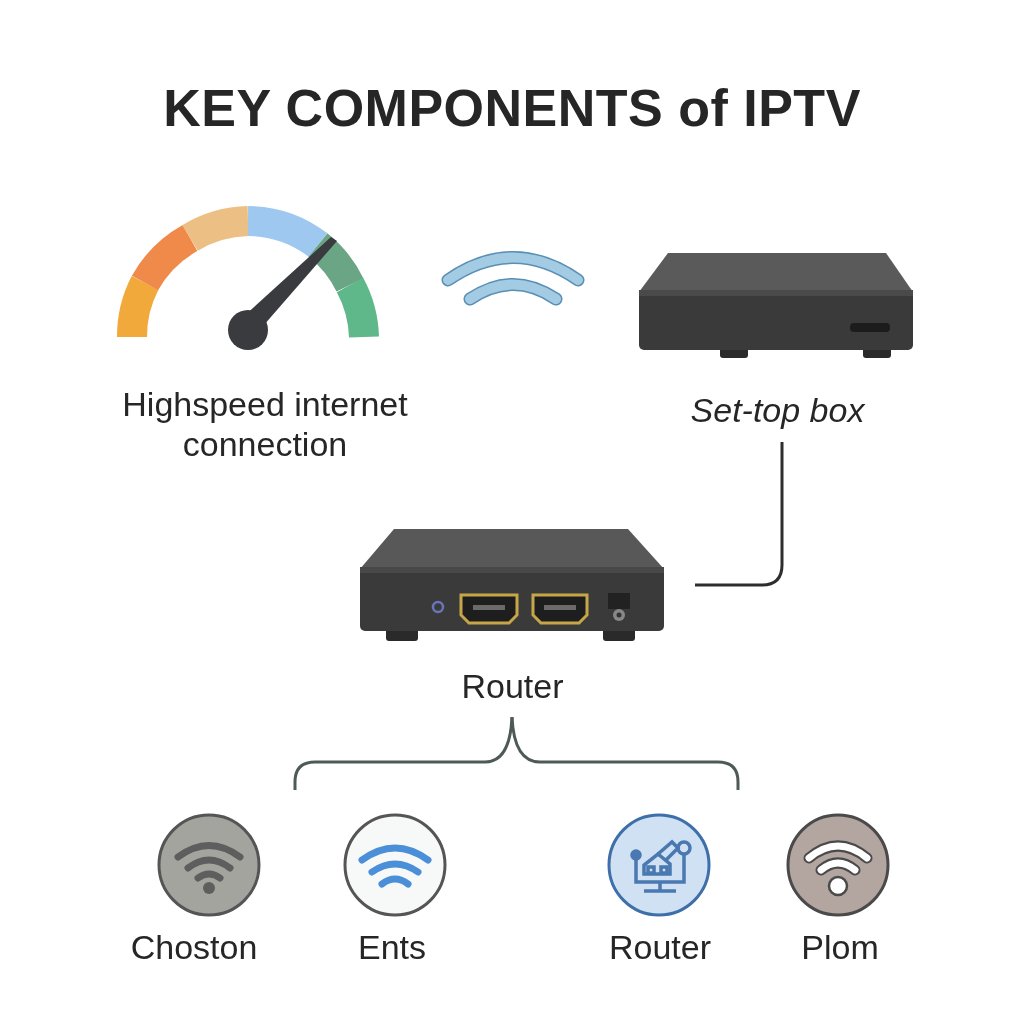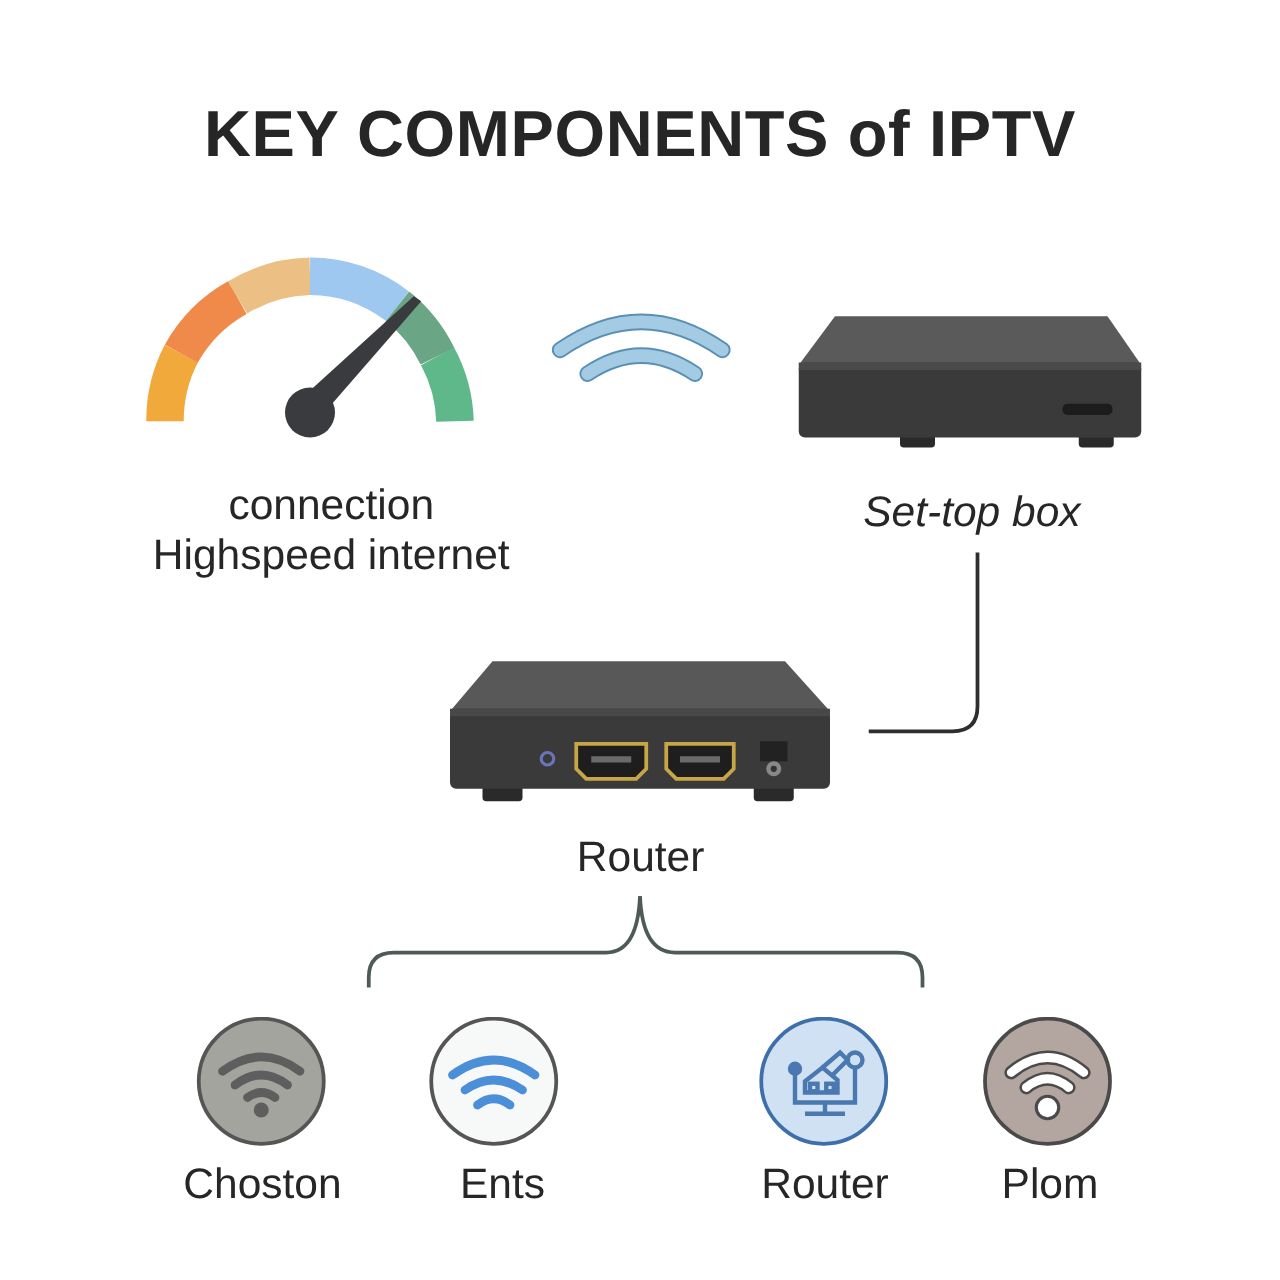--- a/index.html
+++ b/index.html
@@ -23,22 +23,22 @@
     <path d="M75,33 A116,116 0 0 1 133,16" stroke="#ecc085"></path>
     <path d="M133,16 A116,116 0 0 1 203,40" stroke="#9ec8ef"></path>
     <path d="M203,40 A116,116 0 0 1 235,80" stroke="#6aa585"></path>
     <path d="M235,80 A116,116 0 0 1 249,132" stroke="#5fb88a"></path>
   </g>
   <polygon points="128,112 142,128 222,36 216,32" fill="#393b3e"></polygon>
   <circle cx="133" cy="125" r="20" fill="#393b3e"></circle>
 </svg>
 
 <div class="abs label" style="left:80px;width:370px;top:384px;">
+  <div>Highspeed internet</div>
   <div>connection</div>
-  <div>Highspeed internet</div>
 </div>
 
 <svg style="left:438px;top:245px" width="150" height="60" viewBox="0 0 150 60">
   <path d="M10,35 Q75,-10 140,35" fill="none" stroke="#5a8fb5" stroke-width="13" stroke-linecap="round"></path>
   <path d="M10,35 Q75,-10 140,35" fill="none" stroke="#a3cbe3" stroke-width="10" stroke-linecap="round"></path>
   <path d="M32,54 Q75,25 118,54" fill="none" stroke="#5a8fb5" stroke-width="13" stroke-linecap="round"></path>
   <path d="M32,54 Q75,25 118,54" fill="none" stroke="#a3cbe3" stroke-width="10" stroke-linecap="round"></path>
 </svg>
 
 <svg style="left:638px;top:250px" width="276" height="112" viewBox="0 0 276 112">
@@ -85,31 +85,31 @@
 
 <svg style="left:156px;top:812px" width="106" height="106" viewBox="0 0 106 106">
   <circle cx="53" cy="53" r="50" fill="#a4a49e" stroke="#555" stroke-width="3"></circle>
   <g fill="none" stroke="#5e5e5e" stroke-width="7" stroke-linecap="round">
     <path d="M22,45 Q53,22 84,45"></path>
     <path d="M32,56 Q53,40 74,56"></path>
     <path d="M42,66 Q53,58 64,66"></path>
   </g>
   <circle cx="53" cy="76" r="6" fill="#5e5e5e"></circle>
 </svg>
-<div class="abs label" style="left:120px;width:180px;top:927px;">Choston</div>
+<div class="abs label" style="left:104px;width:180px;top:927px;">Choston</div>
 
 <svg style="left:342px;top:812px" width="106" height="106" viewBox="0 0 106 106">
   <circle cx="53" cy="53" r="50" fill="#f7f8f8" stroke="#555" stroke-width="3"></circle>
   <g fill="none" stroke="#4a8fd8" stroke-width="7" stroke-linecap="round">
     <path d="M20,48 Q53,24 86,48"></path>
     <path d="M30,60 Q53,44 76,60"></path>
     <path d="M40,72 Q53,62 66,72"></path>
   </g>
 </svg>
-<div class="abs label" style="left:312px;width:180px;top:927px;">Ents</div>
+<div class="abs label" style="left:302px;width:180px;top:927px;">Ents</div>
 
 <svg style="left:606px;top:812px" width="106" height="106" viewBox="0 0 106 106">
   <circle cx="53" cy="53" r="50" fill="#cfe1f3" stroke="#3e6fa8" stroke-width="3"></circle>
   <g fill="none" stroke="#4a78b0" stroke-width="3.5">
     <circle cx="30" cy="43" r="4" fill="#4a78b0"></circle>
     <path d="M30,47 L30,70 L78,70 L78,42"></path>
     <circle cx="78" cy="36" r="6"></circle>
     <path d="M54,70 L54,78 M38,79 L70,79"></path>
     <path d="M38,62 L38,53 L52,42 L64,52 L64,62 Z"></path>
     <rect x="42" y="55" width="6" height="6"></rect>

